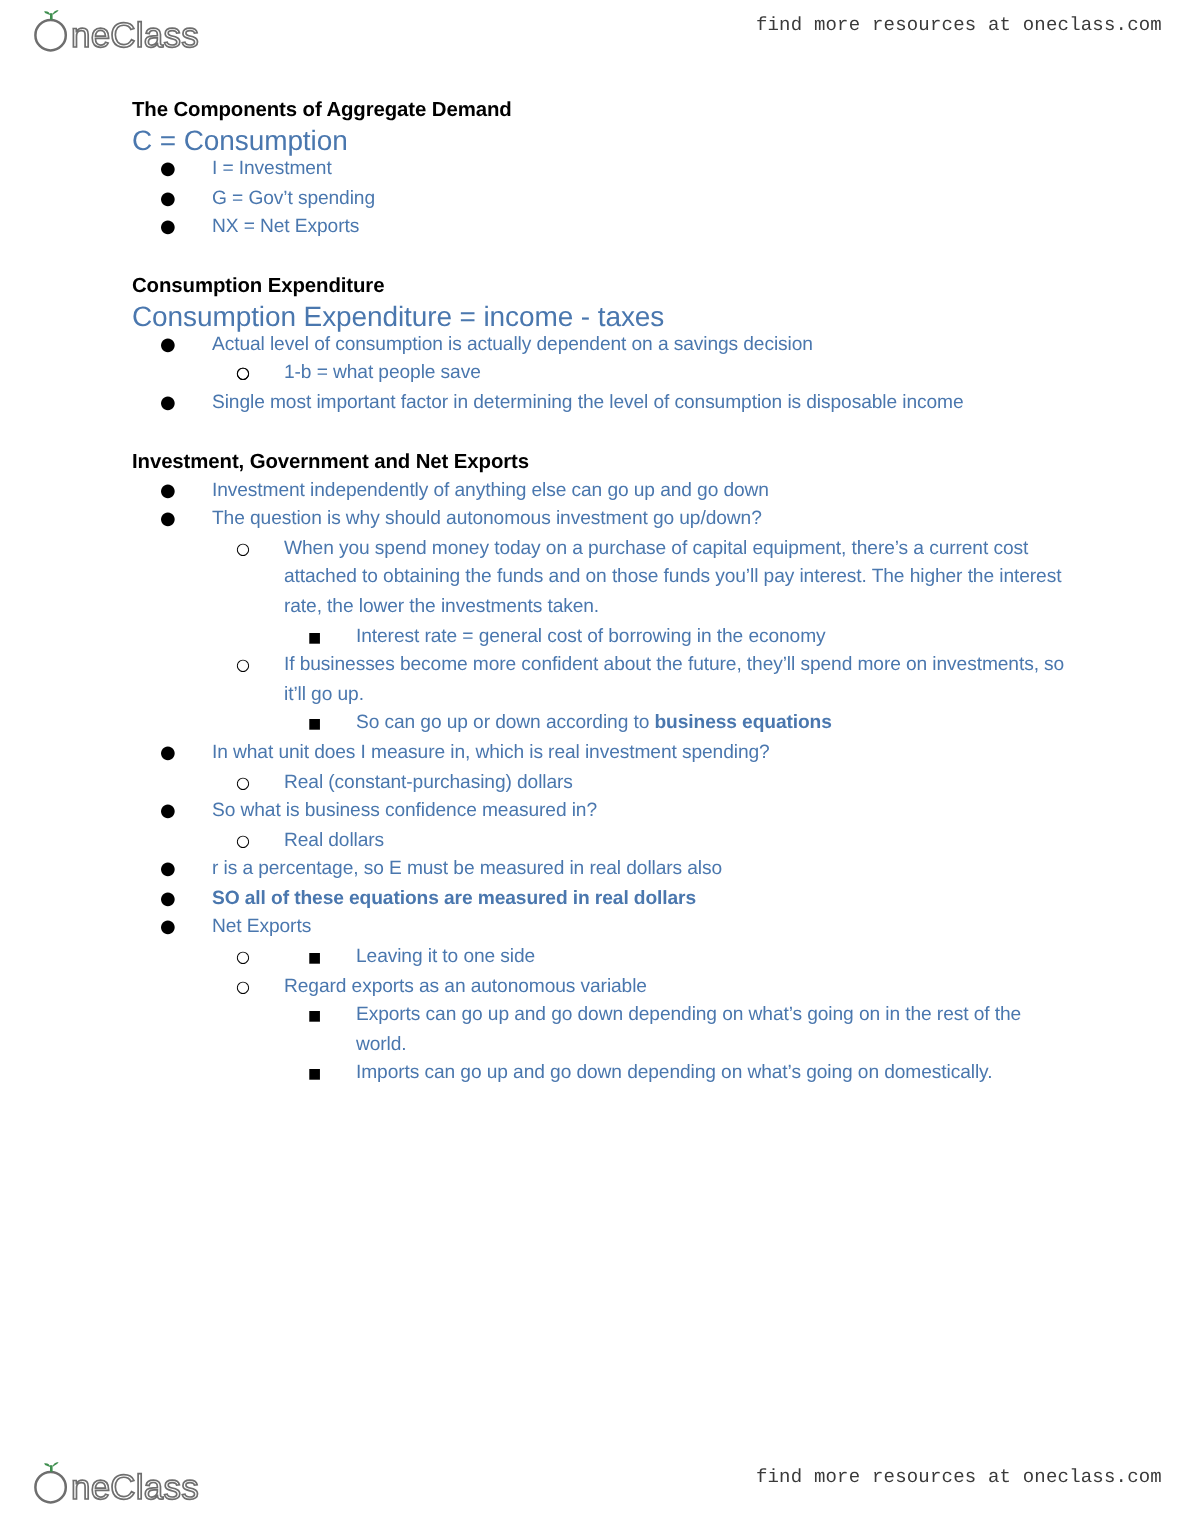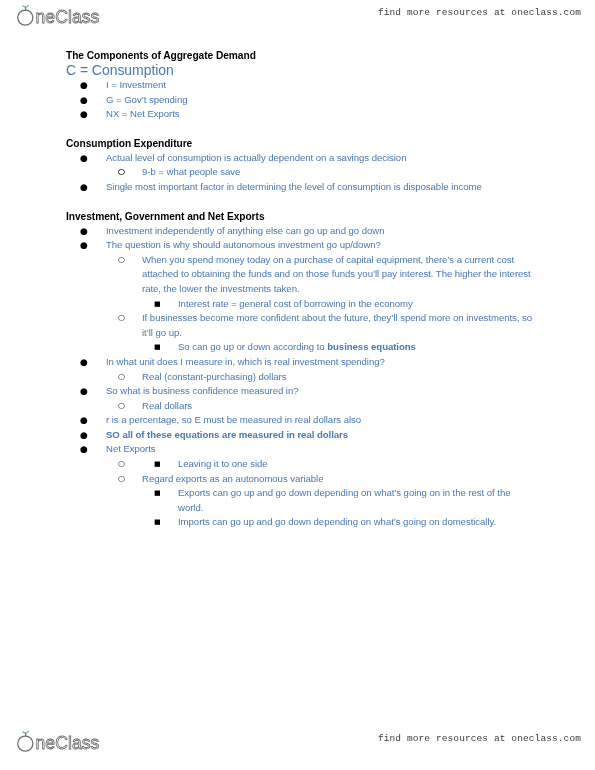--- a/index.html
+++ b/index.html
@@ -143,31 +143,32 @@
     <div class="bullet-row lvl1">
       <span class="bullet-mark">●</span>
       <span class="bullet-text">NX = Net Exports</span>
     </div>
   </div>
 
   <div class="spacer-line"></div>
 
   <div>
     <p class="section-heading">Consumption Expenditure</p>
+    <p class="lead-line">Consumption Expenditure = income - taxes</p>
 
     <div class="bullet-row lvl1">
       <span class="bullet-mark">●</span>
       <span class="bullet-text">Actual level of consumption is actually dependent on a savings decision</span>
     </div>
     <div class="bullet-row lvl2">
       <span class="bullet-mark">○</span>
     </div>
     <div class="bullet-row lvl2">
       <span class="bullet-mark">○</span>
-      <span class="bullet-text">9-b = what people save</span>
+      <span class="bullet-text">1-b = what people save</span>
     </div>
     <div class="bullet-row lvl1">
       <span class="bullet-mark">●</span>
       <span class="bullet-text">Single most important factor in determining the level of consumption is disposable income</span>
     </div>
   </div>
 
   <div class="spacer-line"></div>
 
   <div>

